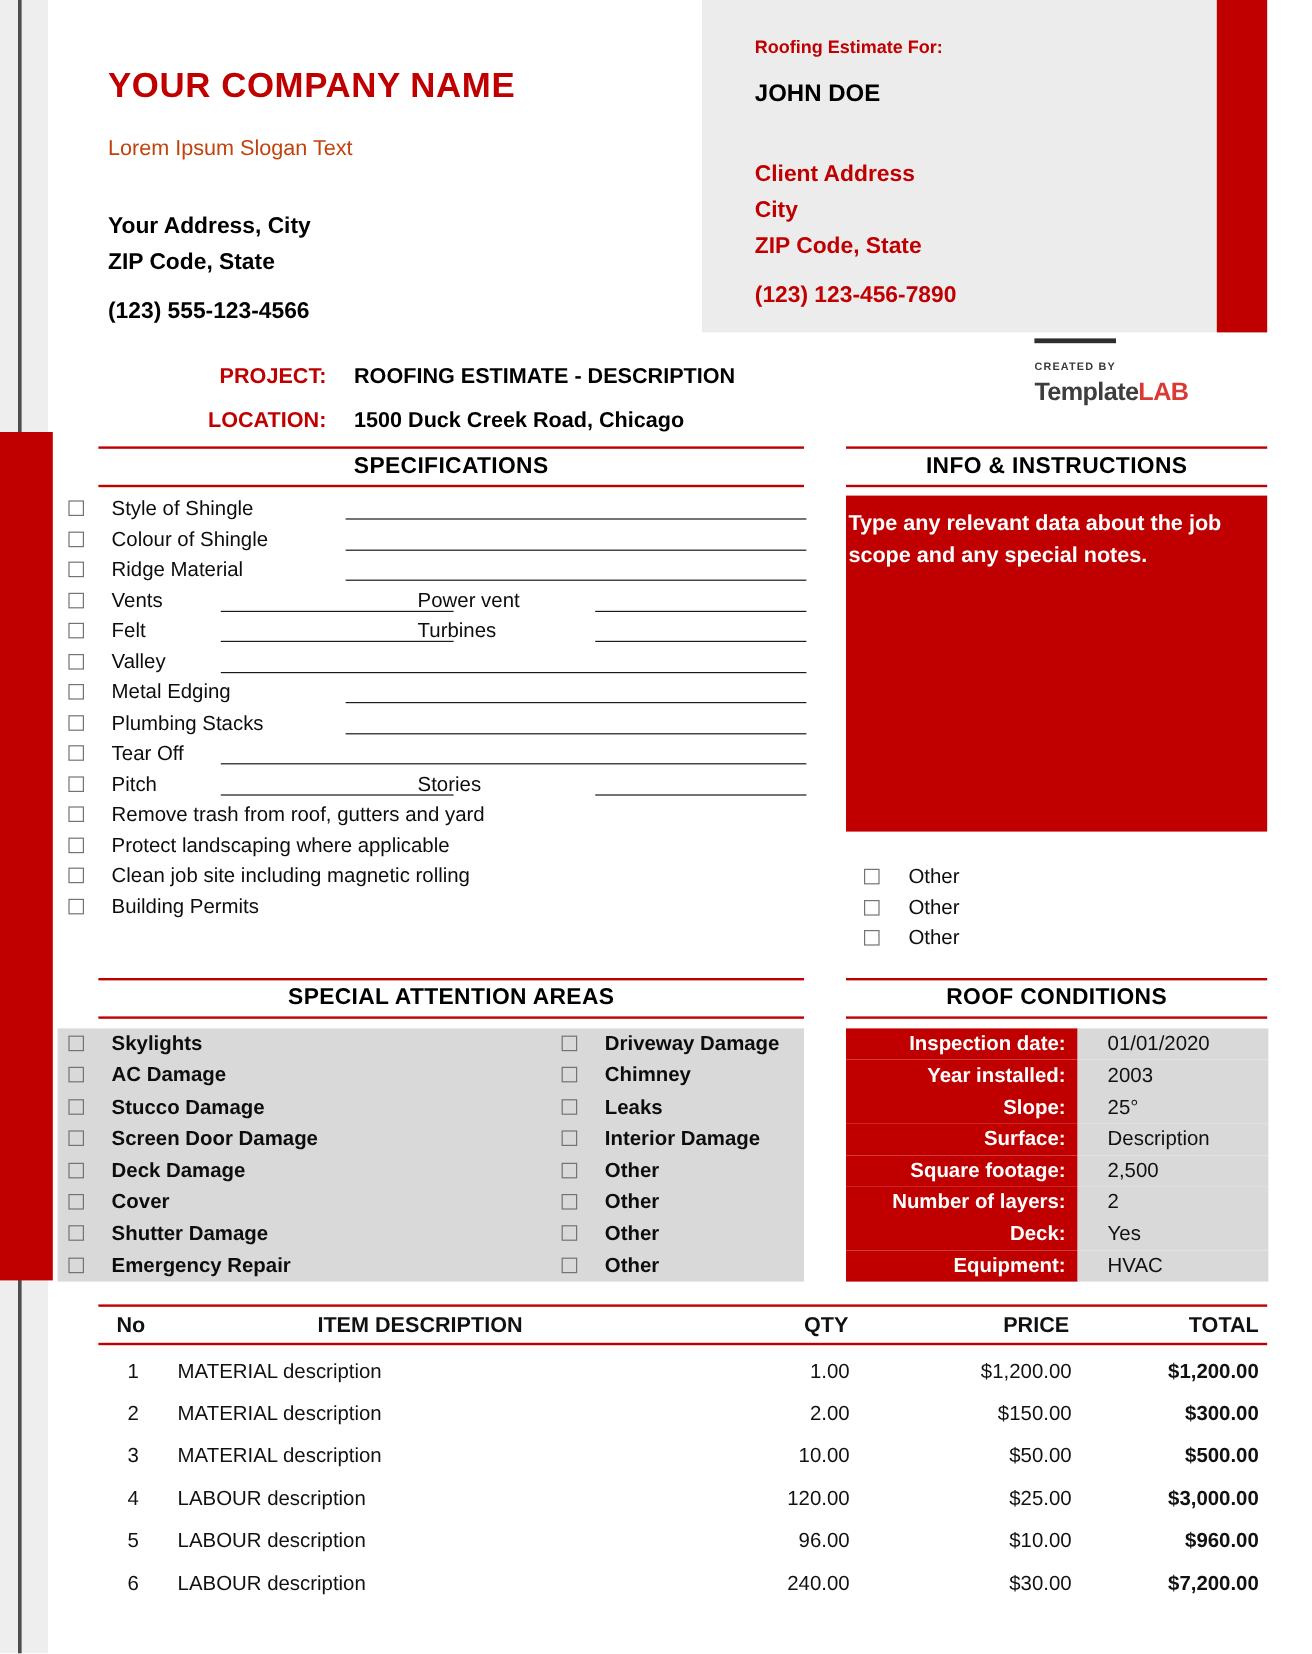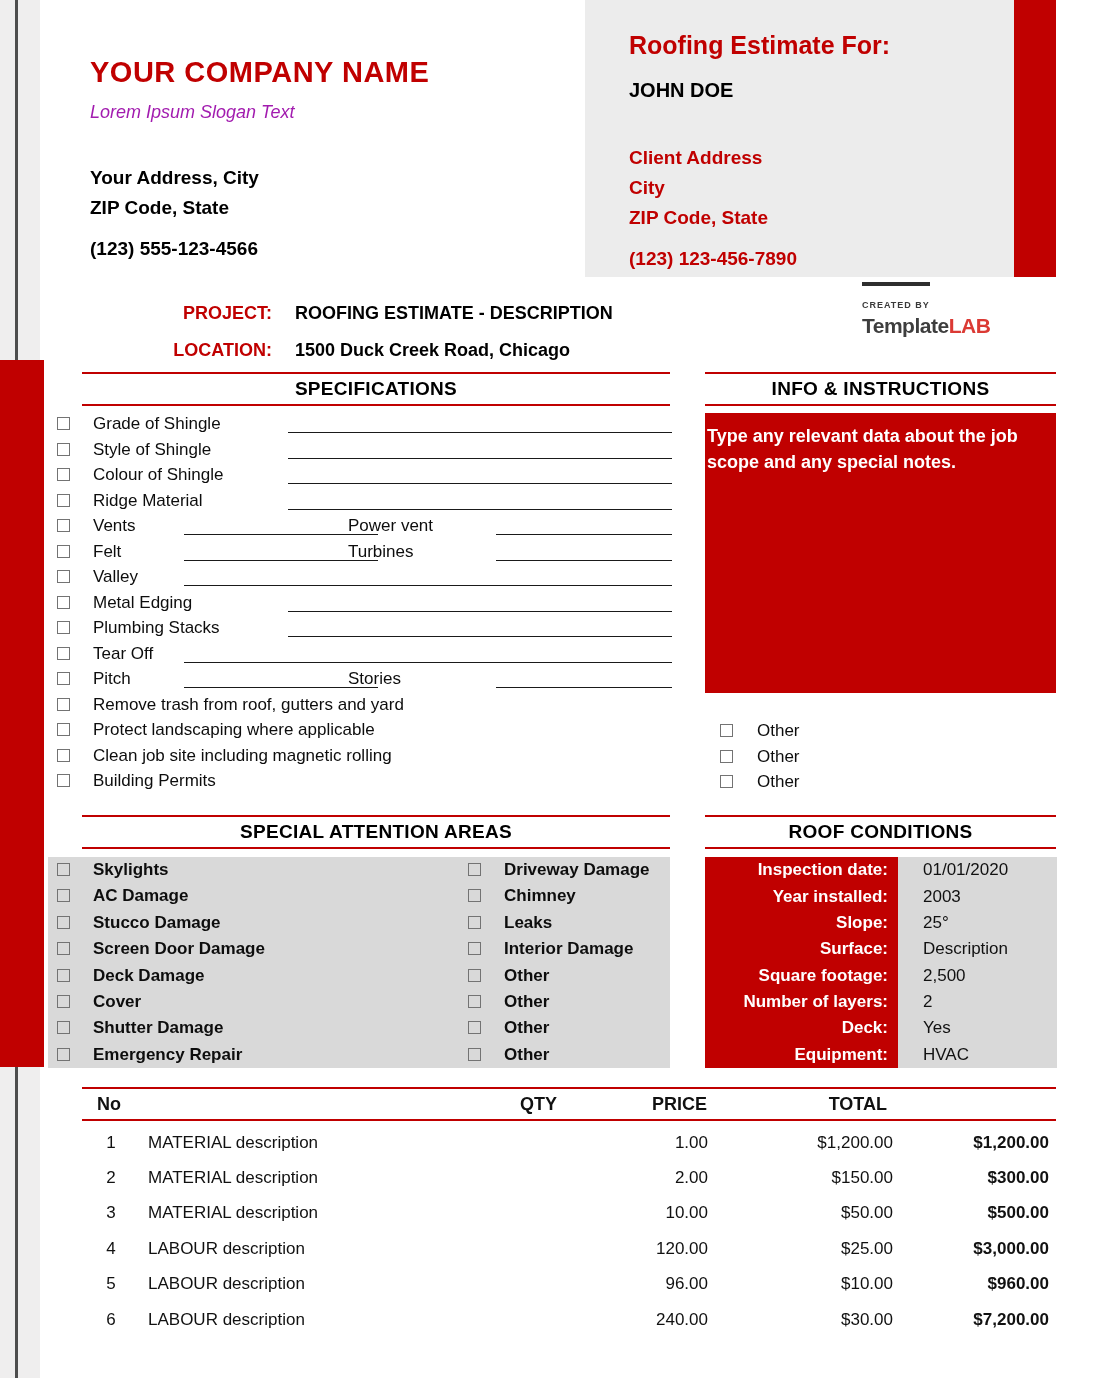--- a/index.html
+++ b/index.html
@@ -7,27 +7,27 @@
   .page { position:relative; width:1093px; height:1378px; background:#ffffff; overflow:hidden; color:#111; }
 
   
   .side-margin { position:absolute; left:0; top:0; width:40px; height:1378px; background:#efeeee; }
   .side-line { position:absolute; left:15px; top:0; width:3px; height:1378px; background:#4d4d4d; }
   .left-red-stripe { position:absolute; left:0; top:360px; width:44px; height:707px; background:#C00000; }
 
   
   .company-block { position:absolute; left:90px; top:55px; width:470px; }
   .company-name { font-size:29px; font-weight:bold; color:#C00000; line-height:34px; letter-spacing:0.5px; }
-  .company-slogan { font-size:18px; color:#a21caf; margin-top:13px;font-style:italic; }
+  .company-slogan { font-size:18px; color:#c2410c; margin-top:24px; }
   .company-address { margin-top:40px; font-size:19px; font-weight:bold; line-height:30px; color:#000; }
   .company-phone { margin-top:15px; font-size:19px; font-weight:bold; color:#000; }
 
   
   .client-box { position:absolute; left:585px; top:0; width:429px; height:277px; background:#ECECEC; padding:31px 10px 0 44px; }
-  .client-heading { color:#C00000; font-weight:bold; font-size:25px; }
+  .client-heading { color:#C00000; font-weight:bold; font-size:15px; }
   .client-name { color:#000; font-weight:bold; font-size:20px; margin-top:19px; }
   .client-address { margin-top:41px; color:#C00000; font-weight:bold; font-size:19px; line-height:30px; }
   .client-phone { margin-top:15px; color:#C00000; font-weight:bold; font-size:19px; }
   .top-red-bar { position:absolute; left:1014px; top:0; width:42px; height:277px; background:#C00000; }
 
   
   .project-block { position:absolute; left:82px; top:295px; width:600px; }
   .proj-row { display:flex; height:37px; align-items:center; }
   .proj-label { width:190px; text-align:right; color:#C00000; font-weight:bold; font-size:18px; }
   .proj-value { padding-left:23px; color:#000; font-weight:bold; font-size:18px; }
@@ -143,25 +143,20 @@
     <span class="logo-createdby">CREATED BY</span>
     <div class="logo-name"><span>Template</span><span class="logo-lab">LAB</span></div>
   </div>
 
   <div class="sec-header hdr-spec">SPECIFICATIONS</div>
   <div class="sec-header hdr-info">INFO &amp; INSTRUCTIONS</div>
 
   <div class="spec-list">
       <div class="spec-row kind-long">
         <span class="checkbox"></span>
-        <span class="spec-label">Grade of Shingle</span>
-        <span class="fill-line l1"></span>
-      </div>
-      <div class="spec-row kind-long">
-        <span class="checkbox"></span>
         <span class="spec-label">Style of Shingle</span>
         <span class="fill-line l1"></span>
       </div>
       <div class="spec-row kind-long">
         <span class="checkbox"></span>
         <span class="spec-label">Colour of Shingle</span>
         <span class="fill-line l1"></span>
       </div>
       <div class="spec-row kind-long">
         <span class="checkbox"></span>
@@ -328,20 +323,21 @@
       </div>
       <div class="cond-row">
         <div class="cond-label">Equipment:</div>
         <div class="cond-value">HVAC</div>
       </div>
     </div>
 
   <div class="items-table">
     <div class="items-header">
       <div class="h-no">No</div>
+      <div class="h-desc">ITEM DESCRIPTION</div>
       <div class="h-qty">QTY</div>
       <div class="h-price">PRICE</div>
       <div class="h-total">TOTAL</div>
     </div>
     <div class="items-rows">
         <div class="item-row">
           <div class="c-no">1</div>
           <div class="c-desc">MATERIAL description</div>
           <div class="c-qty">1.00</div>
           <div class="c-price">$1,200.00</div>

